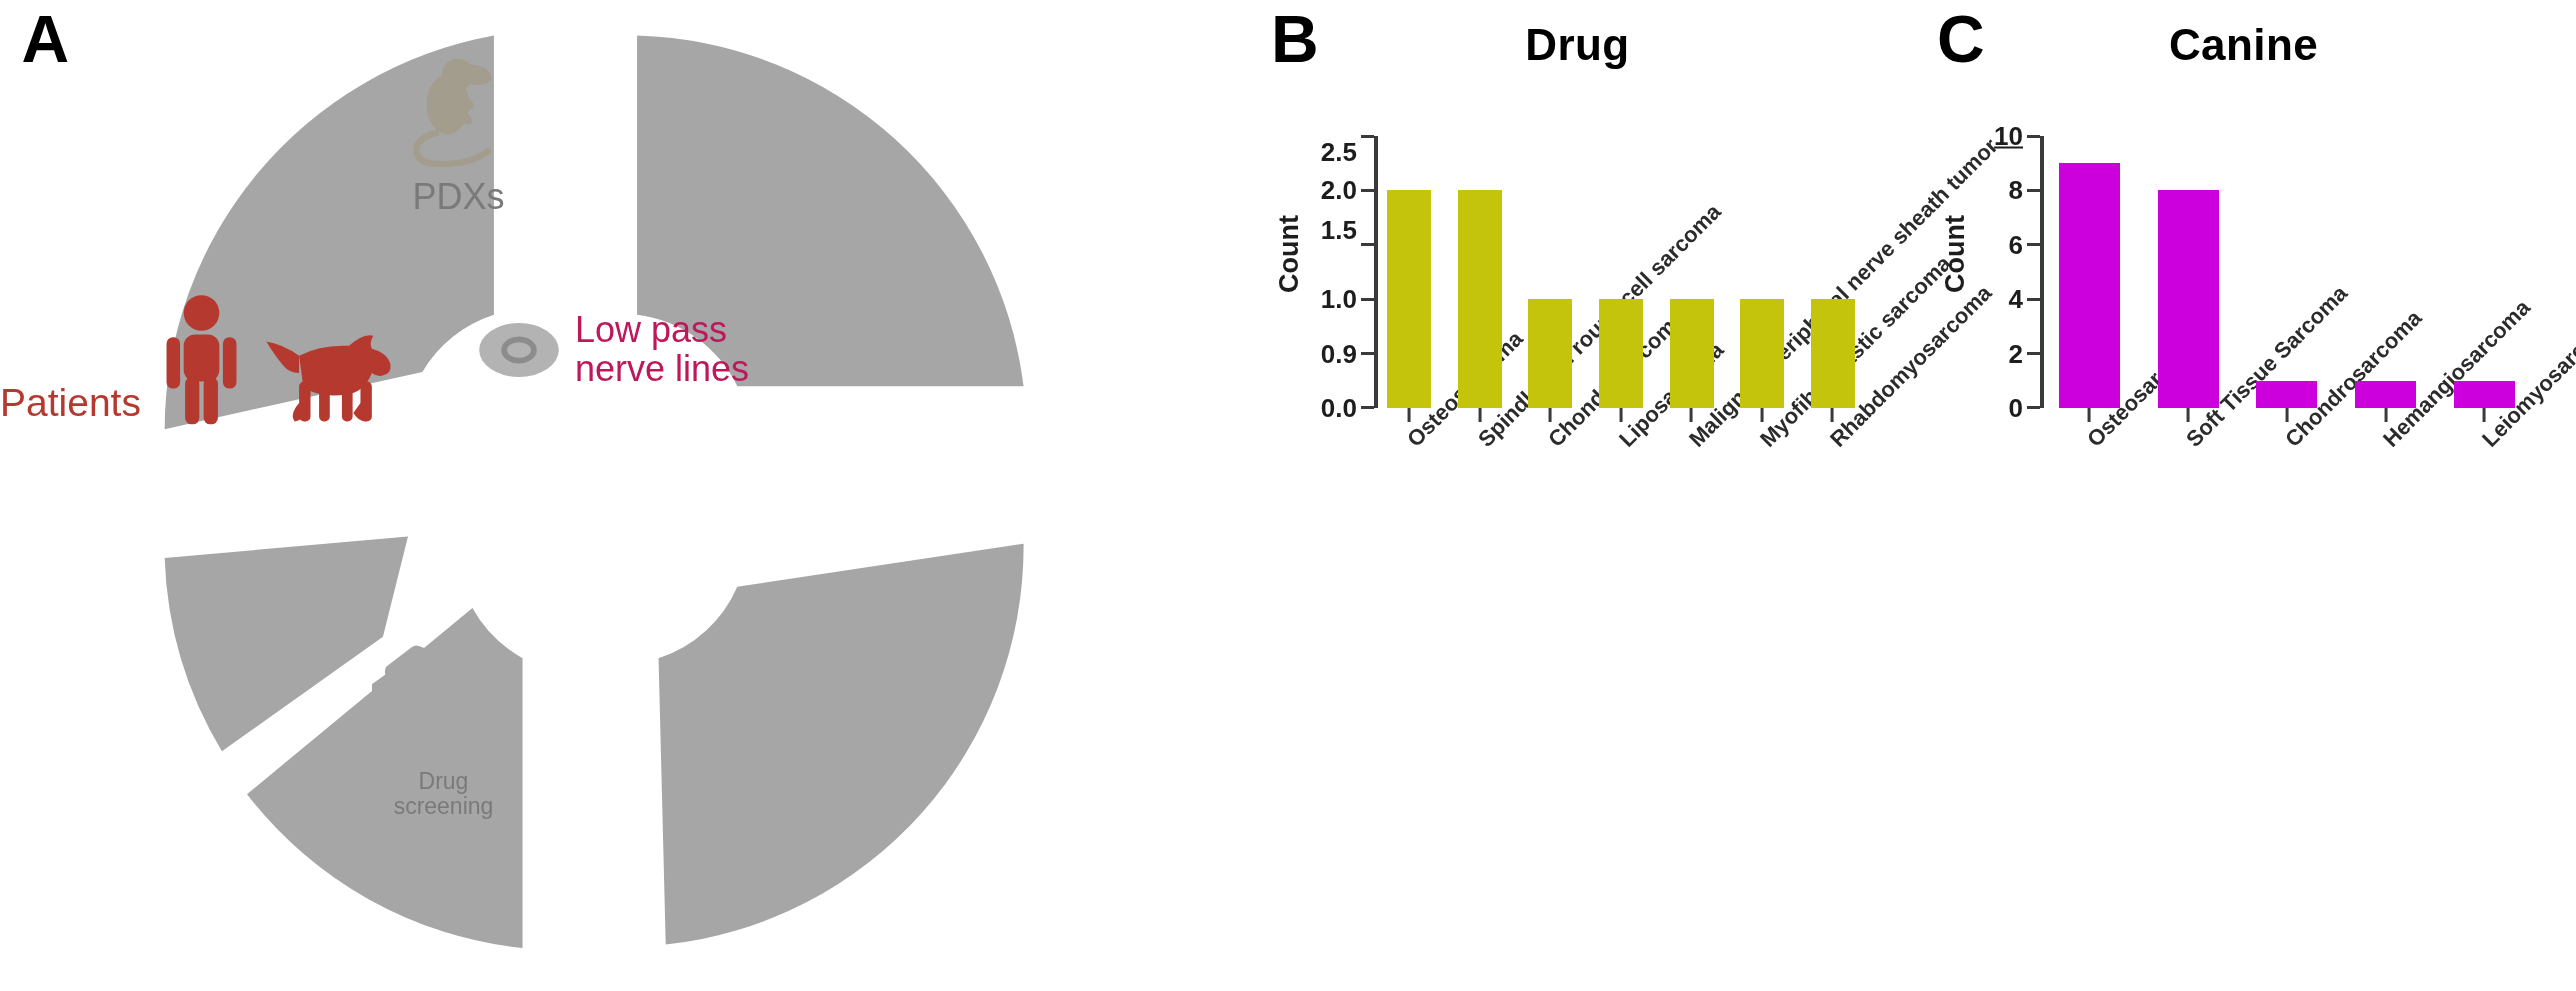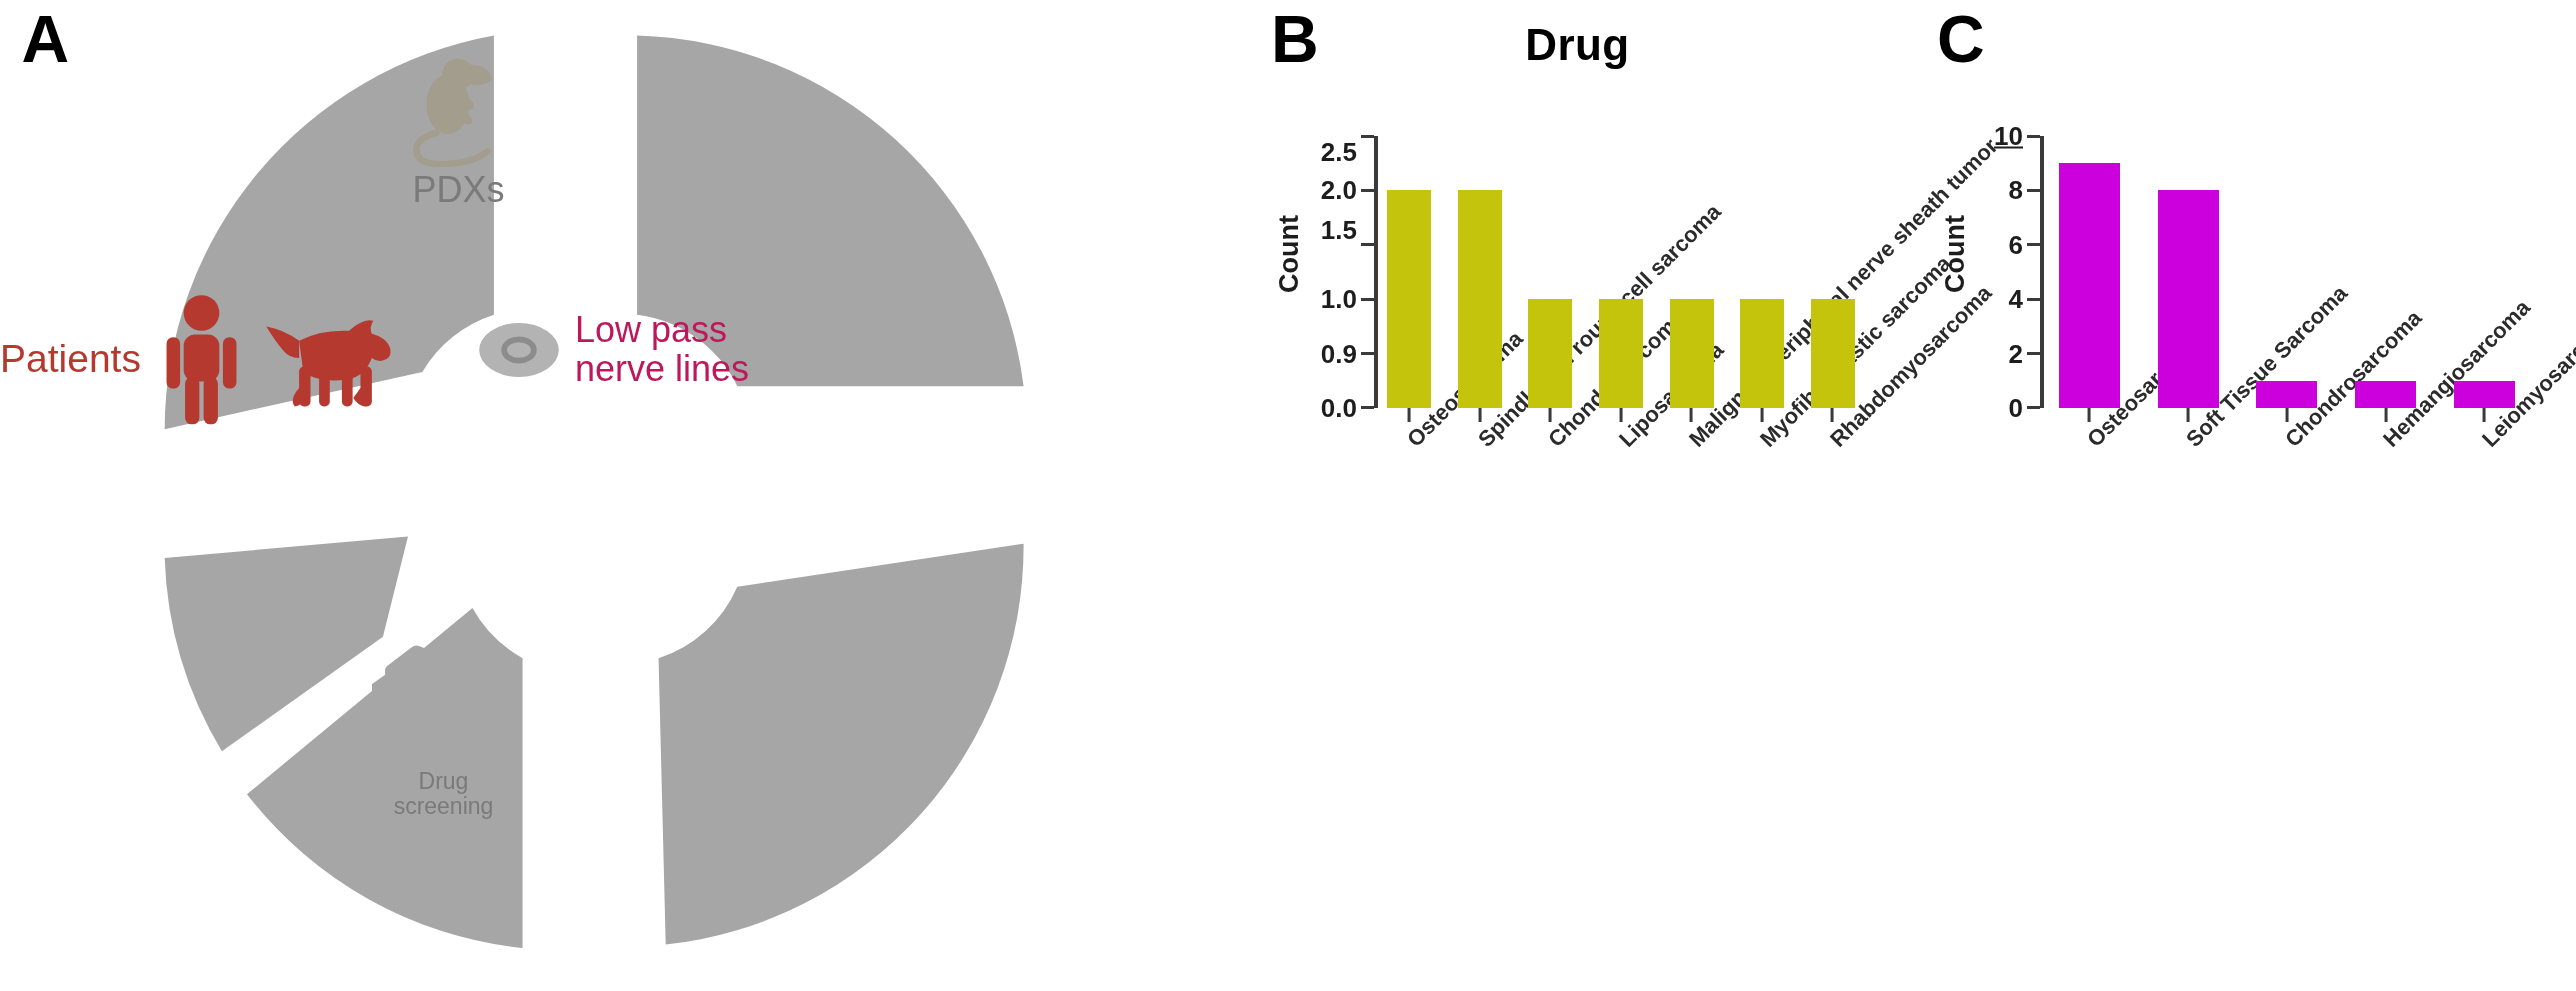--- a/index.html
+++ b/index.html
@@ -8,29 +8,29 @@
   .panel-letter{position:absolute;font-weight:bold;color:#000;font-size:66px;line-height:1;}
 
   
   #panel-a{position:absolute;left:0;top:0;width:1245px;height:992px;}
   #panel-a .letter{left:21.5px;top:5.7px;}
   #cycle-wrap{position:absolute;left:93px;top:14.3px;width:945px;height:952px;}
   #cycle-svg{position:absolute;left:0;top:0;}
 
   #pdx-block{position:absolute;left:215px;top:39px;width:301px;text-align:center;}
   #pdx-icon{display:block;margin:0 auto;}
-  #pdx-label{color:#7a7a7a;font-size:36px;margin-top:2px;}
+  #pdx-label{color:#7a7a7a;font-size:36px;margin-top:9px;}
 
   #lowpass-block{position:absolute;left:383px;top:297px;display:flex;align-items:center;gap:13px;}
   #lowpass-label{color:#be185d;font-size:36px;line-height:1.08;text-align:left;}
 
   #drug-block{position:absolute;left:200px;top:623px;width:301px;text-align:center;}
   #drug-label{color:#7a7a7a;font-size:23px;line-height:1.1;margin-top:4.3px;}
 
-  #patients-block{position:absolute;left:-93px;top:279px;display:flex;align-items:center;gap:21px;}
+  #patients-block{position:absolute;left:-93px;top:279px;display:flex;align-items:flex-end;gap:21px;}
   #patients-label{font-size:39px;color:#b5392f;white-space:nowrap;}
 
   
   .chart-panel{position:absolute;top:0;height:992px;}
   #panel-b{left:1245px;width:665px;}
   #panel-c{left:1911px;width:665px;}
   #panel-b .letter{left:26px;top:5.7px;}
   #panel-c .letter{left:26px;top:5.7px;}
 
   .chart-title{position:absolute;top:20px;width:100%;text-align:center;font-weight:bold;font-size:44px;color:#000;letter-spacing:0.4px;}
@@ -189,20 +189,21 @@
       <div class="xtick-mark" style="left: 388px;"></div>
       <div class="xlabel" style="left: 381px; top: 298px;">Myofibroblastic sarcoma</div>
       <div class="bar bar-b" title="Rhabdomyosarcoma: 1" style="left: 437px; width: 44px; height: 109px; background: rgb(196, 196, 12);"></div>
       <div class="xtick-mark" style="left: 458px;"></div>
       <div class="xlabel" style="left: 451px; top: 298px;">Rhabdomyosarcoma</div>
     </div>
 </div>
 
 <div id="panel-c" class="chart-panel">
   <div class="panel-letter letter">C</div>
+  <div class="chart-title">Canine</div>
   <div class="y-axis-title" id="ytitle-c">Count</div>
   <div class="plot-area" id="plot-c">
     <div class="axis-line y-axis"></div>
     <div class="axis-line x-axis"></div>
   <div class="ytick-mark" style="top: 270px;"></div>
       <div class="ytick-text" style="top: 272px;">0</div>
       <div class="ytick-mark" style="top: 216px;"></div>
       <div class="ytick-text" style="top: 218px;">2</div>
       <div class="ytick-mark" style="top: 162px;"></div>
       <div class="ytick-text" style="top: 163px;">4</div>

